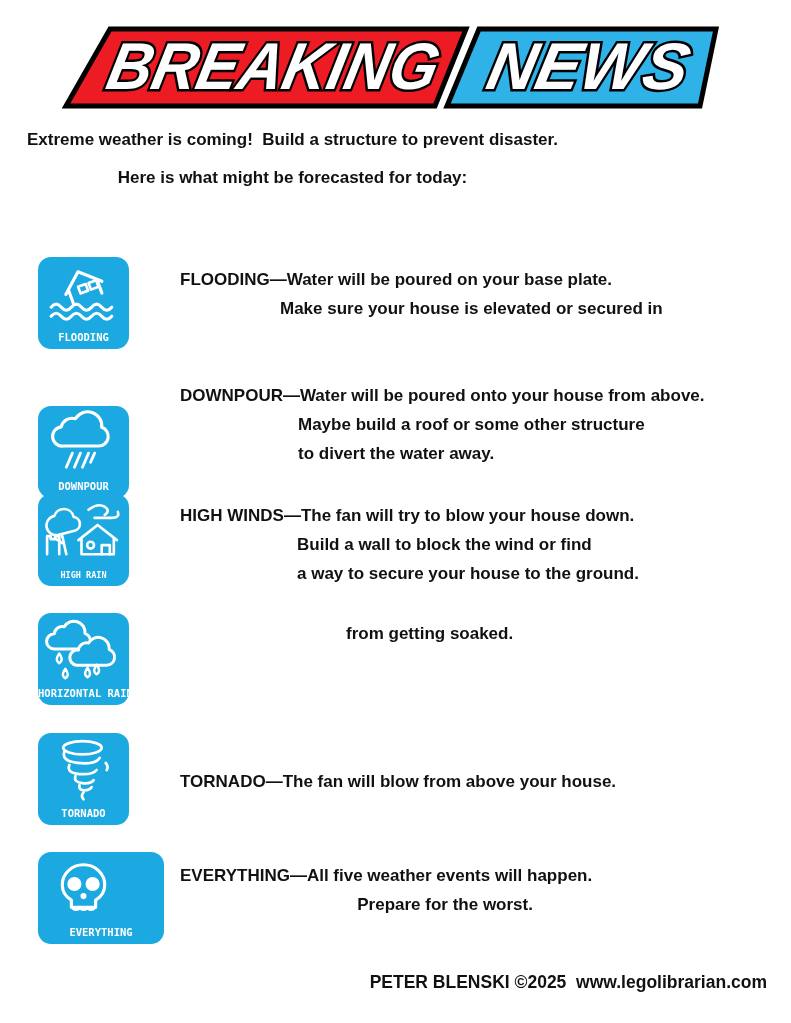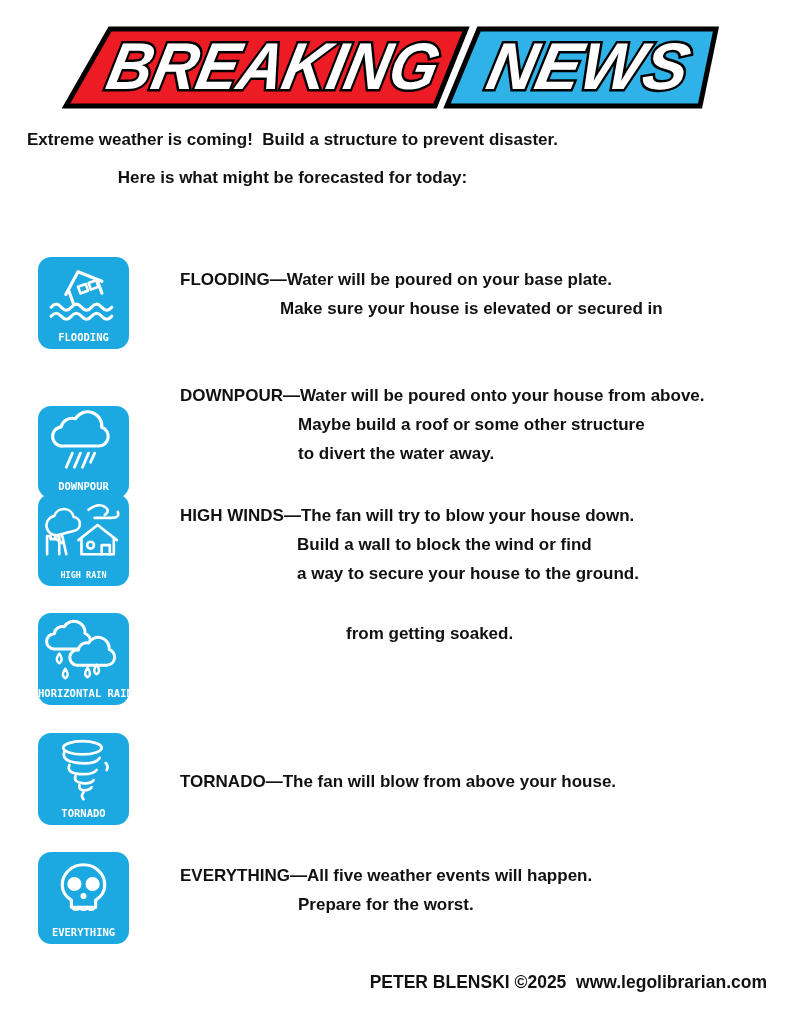--- a/index.html
+++ b/index.html
@@ -46,21 +46,21 @@
   .wi-3 .item-line.cont { padding-left:166px; }
   .wi-4 .item-line.cont { padding-left:98px; }
   .wi-5 .item-line.cont { padding-left:118px; }
 
   
   .wi-0 .tile { top:257px; }  .wi-0 .item-text { top:265px; }
   .wi-1 .tile { top:375px;margin-top:31px; }  .wi-1 .item-text { top:381px; }
   .wi-2 .tile { top:494px; }  .wi-2 .item-text { top:501px; }
   .wi-3 .tile { top:613px; }  .wi-3 .item-text { top:619px; }
   .wi-4 .tile { top:733px; }  .wi-4 .item-text { top:739px;margin-top:28px; }
-  .wi-5 .tile { top:852px; }  .wi-5 .item-text { top:861px; }
+  .wi-5 .tile { top:852px;padding-left:35px; }  .wi-5 .item-text { top:861px;text-align:center; }
 
   
   .footer-credit {
     position:absolute; right:24px; top:972px;
     font-weight:bold; font-size:17.5px; white-space:pre;
   }
 </style>
 </head>
 <body>
 

